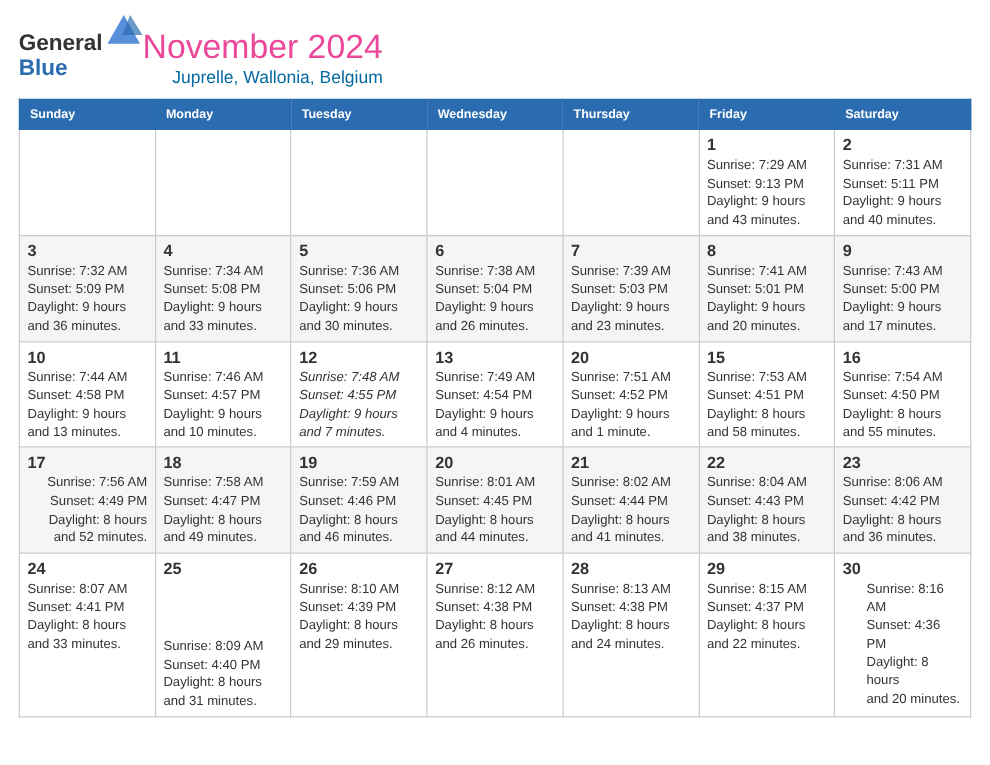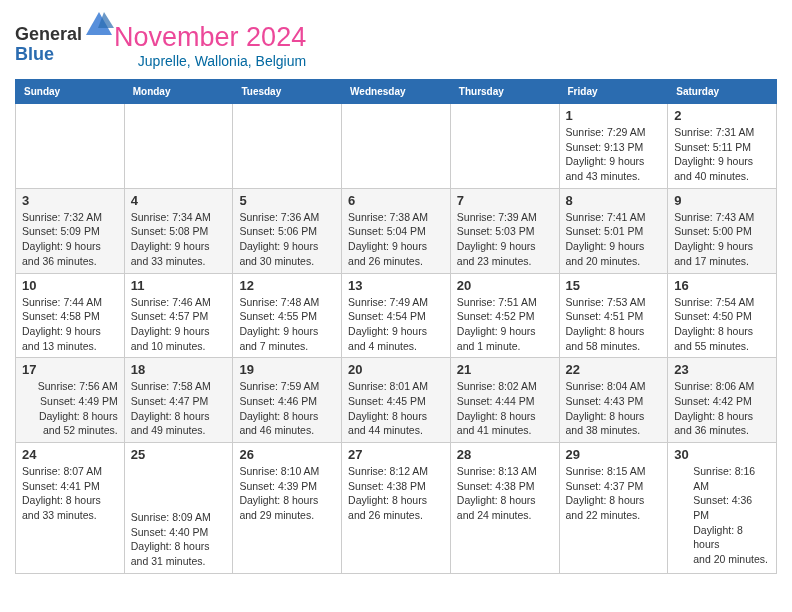--- a/index.html
+++ b/index.html
@@ -180,21 +180,21 @@
           </td>
           <td>
             <span class="day-num">11</span>
             <div class="day-info" style="white-space: pre-line;">Sunrise: 7:46 AM
 Sunset: 4:57 PM
 Daylight: 9 hours
 and 10 minutes.</div>
           </td>
           <td>
             <span class="day-num">12</span>
-            <div class="day-info" style="white-space: pre-line;">Sunrise: 7:48 AM
+            <div class="day-info" style="white-space: pre-line; font-style: italic;">Sunrise: 7:48 AM
 Sunset: 4:55 PM
 Daylight: 9 hours
 and 7 minutes.</div>
           </td>
           <td>
             <span class="day-num">13</span>
             <div class="day-info" style="white-space: pre-line;">Sunrise: 7:49 AM
 Sunset: 4:54 PM
 Daylight: 9 hours
 and 4 minutes.</div>

